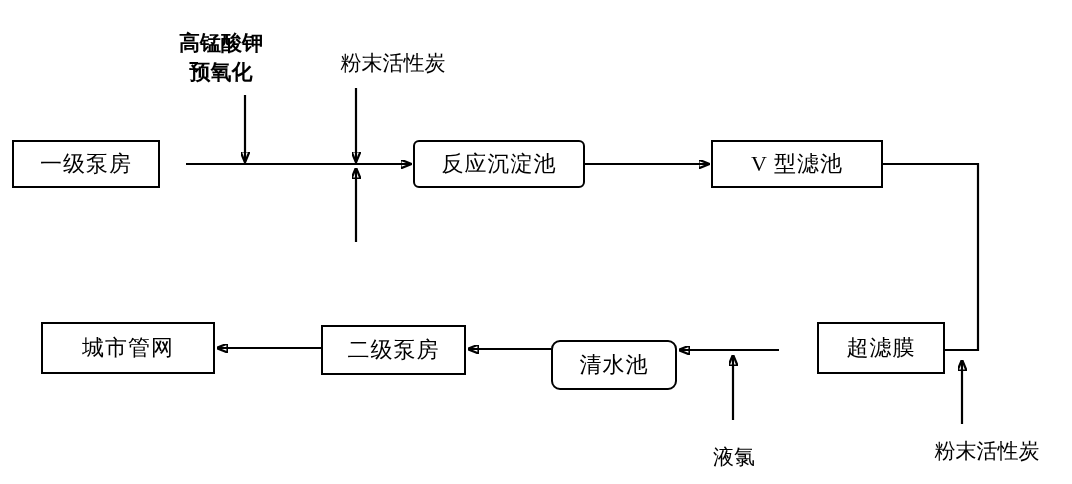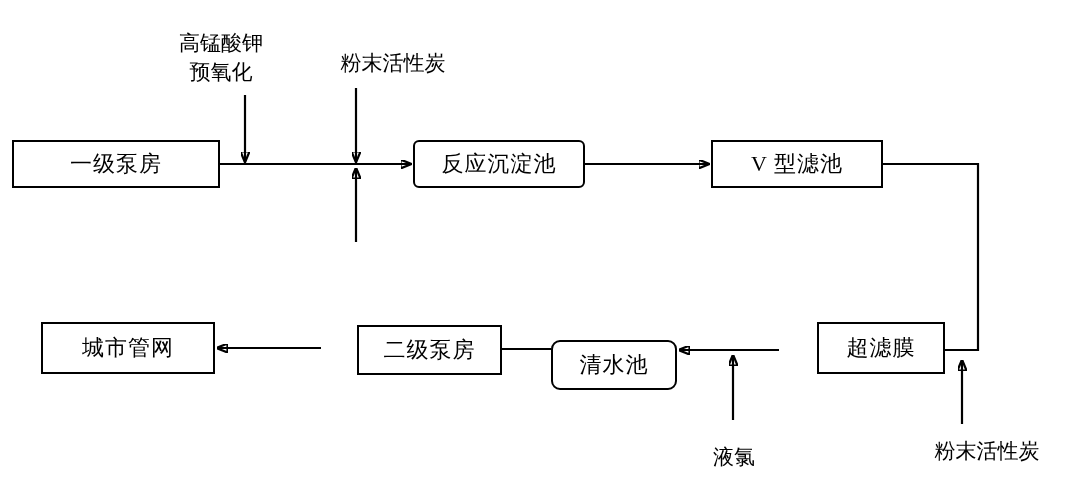--- a/index.html
+++ b/index.html
@@ -32,21 +32,21 @@
   }
   .label {
     position: absolute;
     color: #000000;
     font-size: 21px;
     line-height: 27px;
     white-space: nowrap;
     text-align: center;
     z-index: 3;
   }
-  .label.two-line { line-height: 29px; }
+  .label.two-line { line-height: 29px; font-weight: bold; }
   svg#wires {
     position: absolute;
     left: 0;
     top: 0;
     width: 1072px;
     height: 484px;
     z-index: 1;
     pointer-events: none;
   }
   svg#wires line, svg#wires polyline, svg#wires path {
@@ -114,41 +114,41 @@
 
     <g>
       <line x1="733" y1="420" x2="733" y2="355" marker-end="url(#ah-up)"></line>
     </g>
 
     <g>
       <line x1="962" y1="424" x2="962" y2="360" marker-end="url(#ah-up)"></line>
     </g>
   </svg>
 
-  <div class="node" style="left:12px; top:140px; width:208px; height:48px;">
+  <div class="node" style="left:12px; top:140px; width:148px; height:48px;">
     <span>一级泵房</span>
   </div>
 
   <div class="node" style="left:413px; top:140px; width:172px; height:48px;border-radius:6px;">
     <span>反应沉淀池</span>
   </div>
 
   <div class="node" style="left:711px; top:140px; width:172px; height:48px;align-items:center;">
     <span>V 型滤池</span>
   </div>
 
   <div class="node" style="left:817px; top:322px; width:128px; height:52px;">
     <span>超滤膜</span>
   </div>
 
   <div class="node" style="left:551px; top:340px; width:126px; height:50px;border-radius:9px;">
     <span>清水池</span>
   </div>
 
-  <div class="node" style="left:321px; top:325px; width:145px; height:50px;margin-left:36px;">
+  <div class="node" style="left:321px; top:325px; width:145px; height:50px;">
     <span>二级泵房</span>
   </div>
 
   <div class="node" style="left:41px; top:322px; width:174px; height:52px;">
     <span>城市管网</span>
   </div>
 
   <div class="label two-line" style="left:163px; top:29px; width:116px;">
     <div>高锰酸钾</div>
     <div>预氧化</div>

